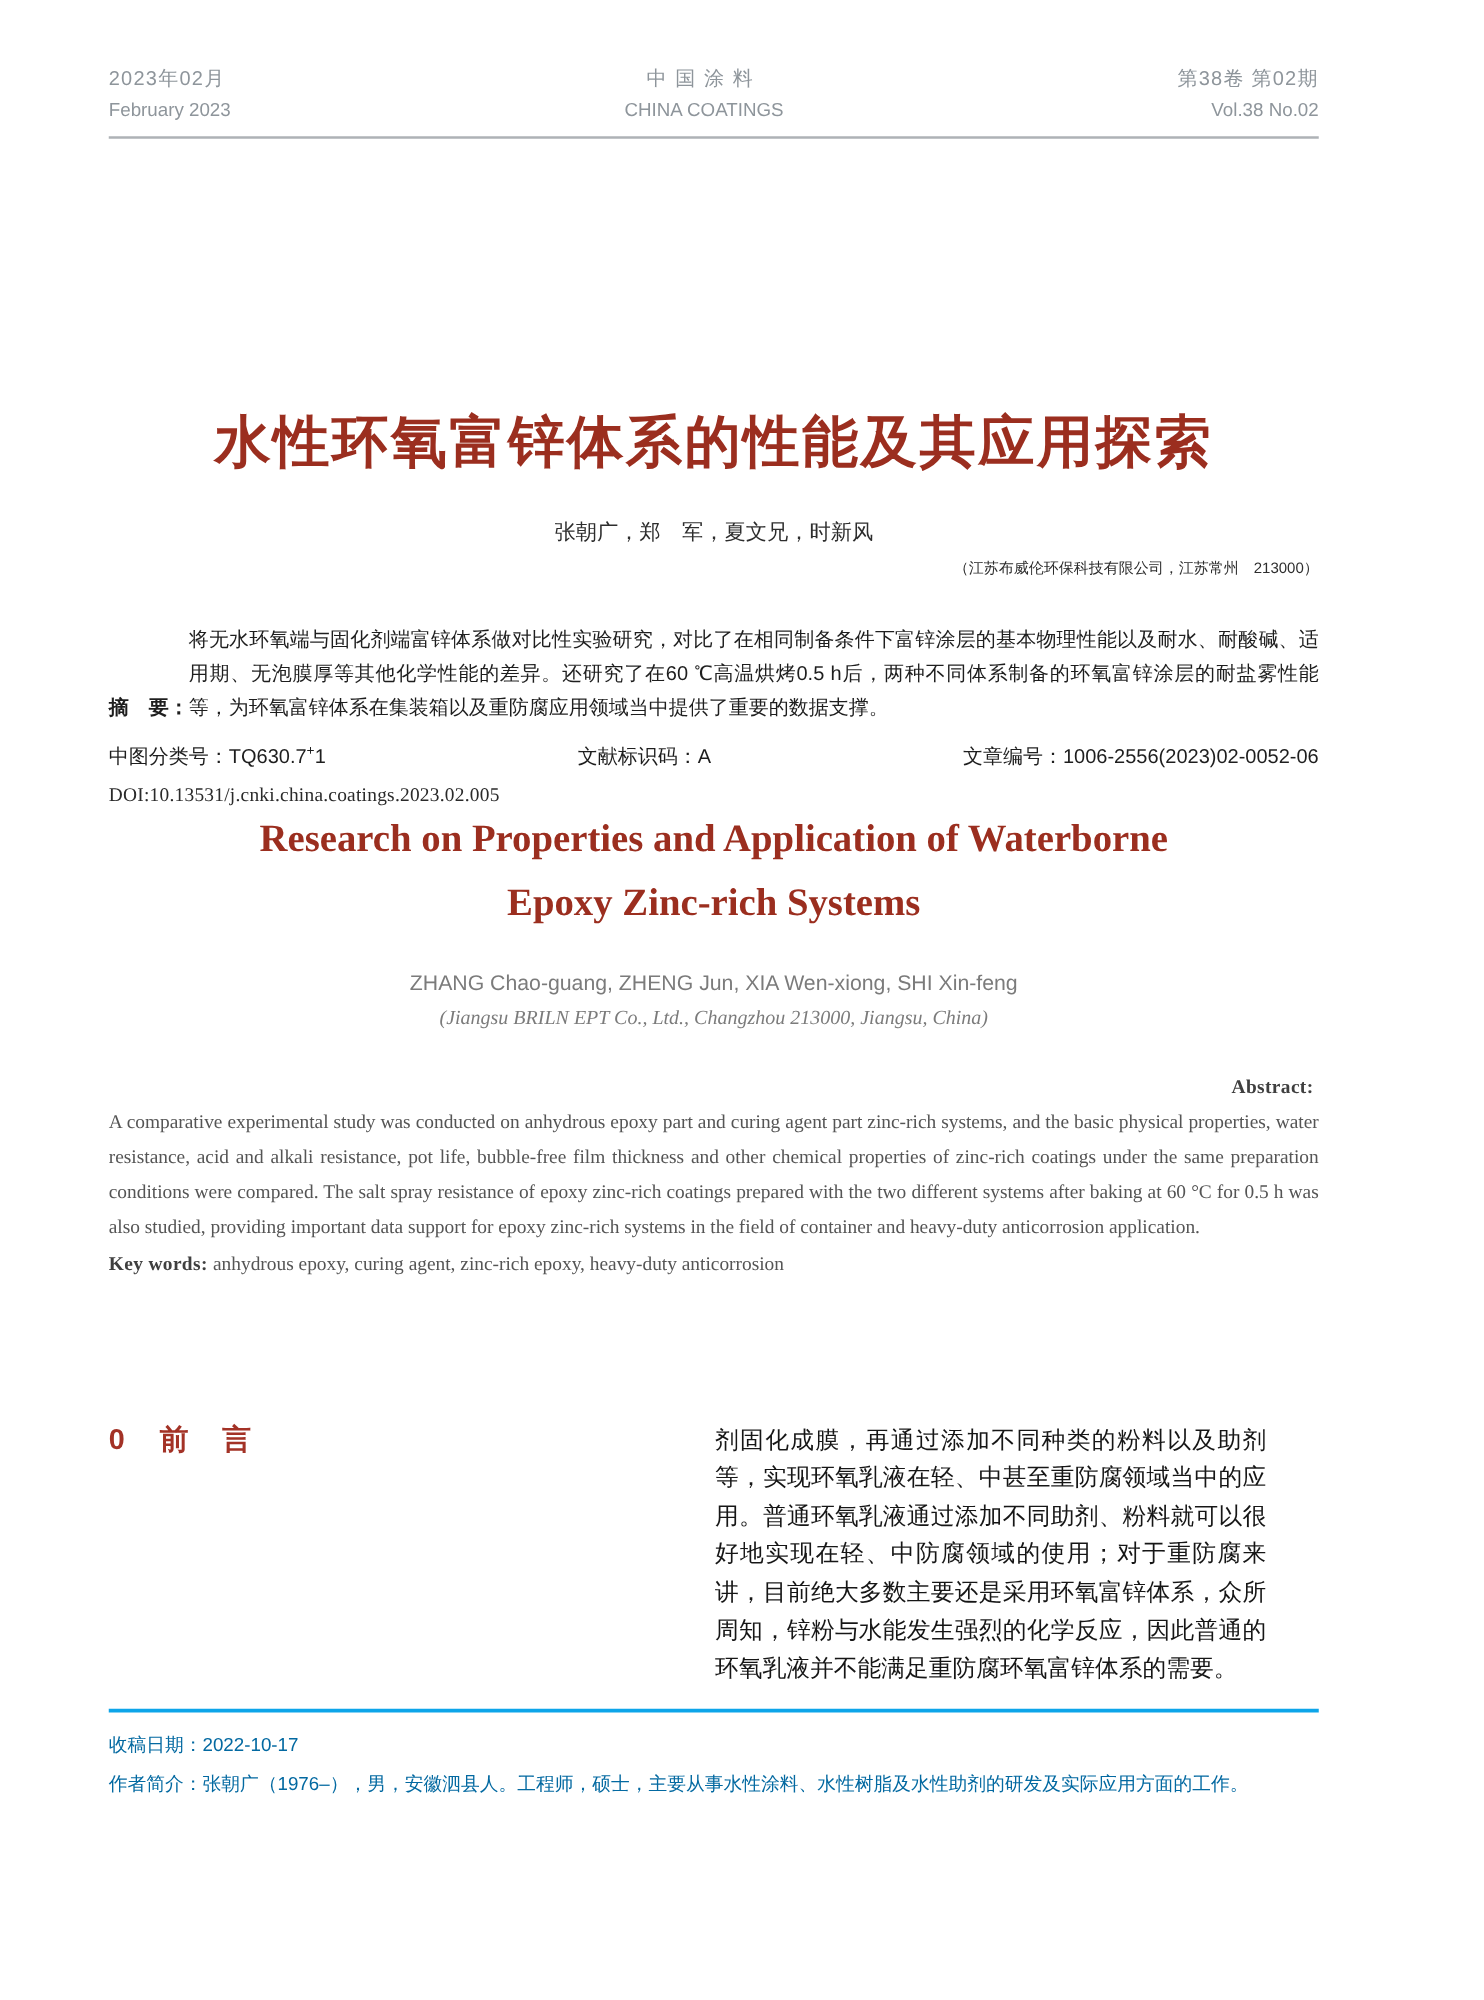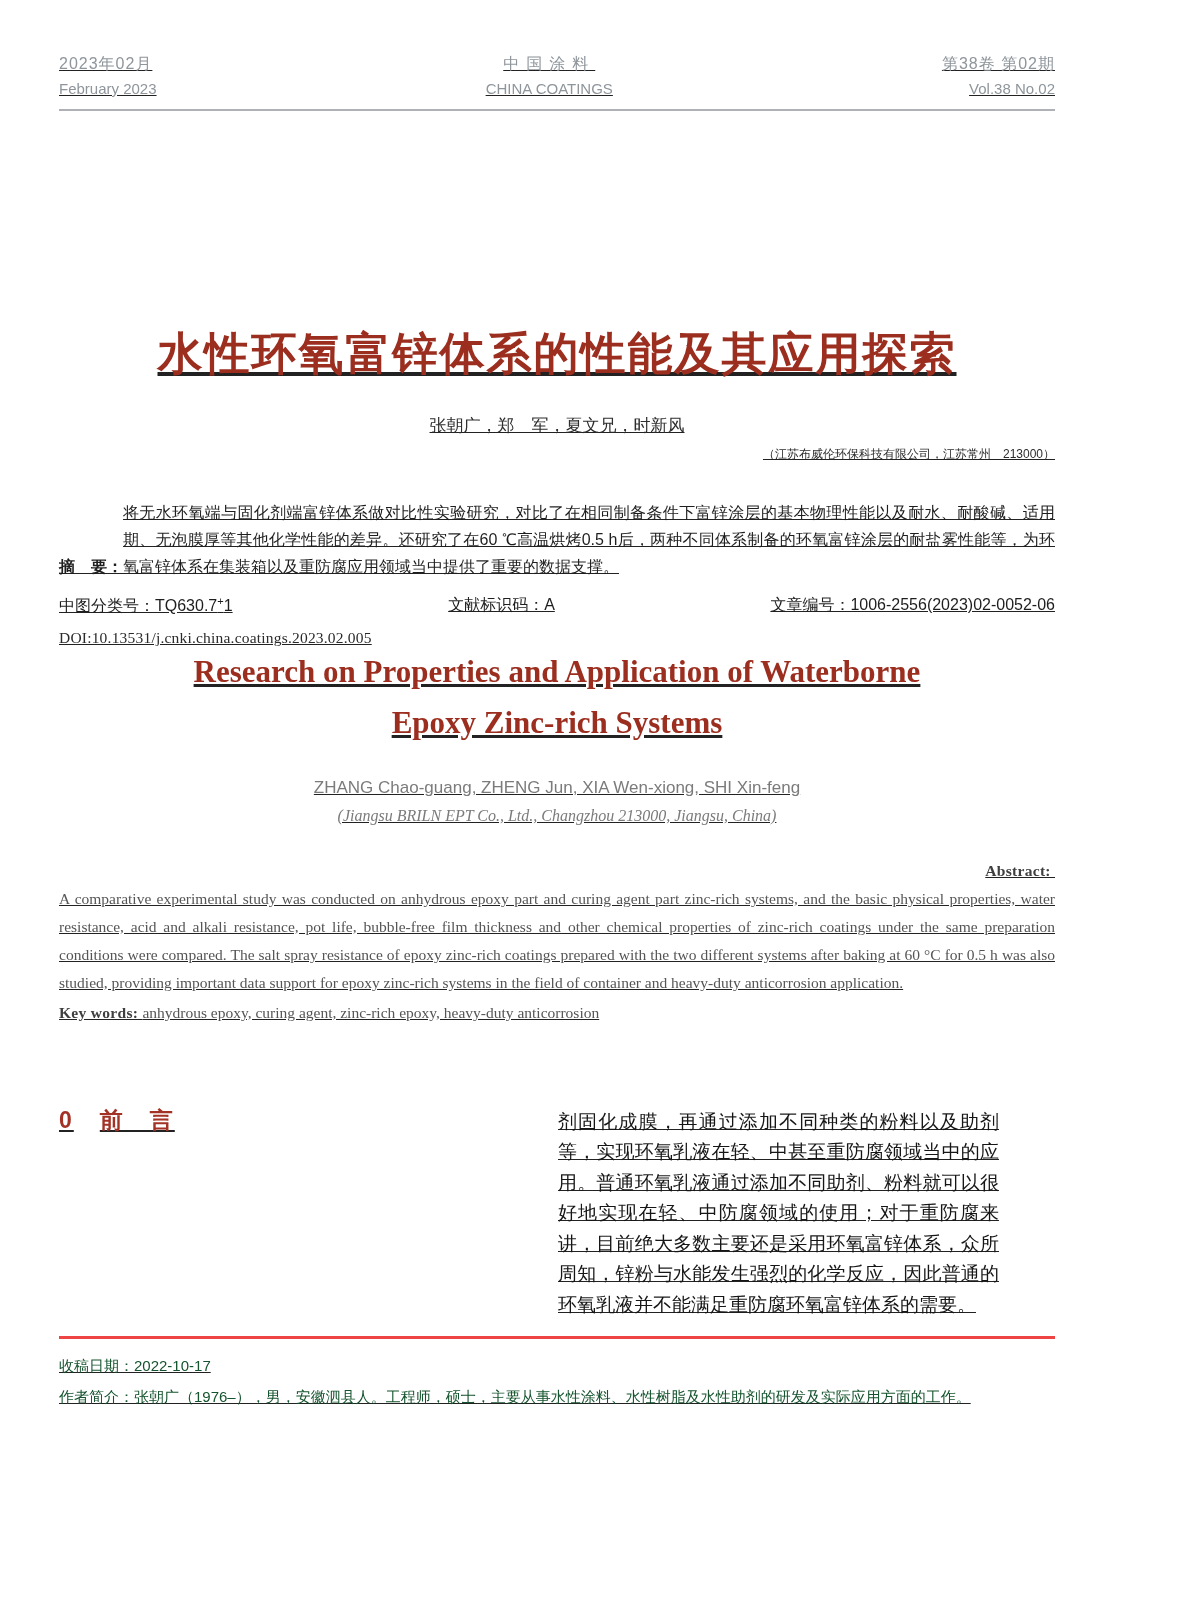--- a/index.html
+++ b/index.html
@@ -4,21 +4,21 @@
 <style>
   html, body { margin: 0; padding: 0; }
   body {
     width: 1187px; height: 1600px;
     background: #ffffff;
     font-family: "Liberation Sans", sans-serif;
     color: #222;
     position: relative;
     overflow: hidden;
   }
-  .page { box-sizing: border-box; width: 1187px; height: 1600px; padding: 52px 132px 0 59px; text-decoration: underline; }
+  .page { box-sizing: border-box; width: 1187px; height: 1600px; padding: 52px 132px 0 87px; }
 
   
   .journal-header {
     display: flex; justify-content: space-between; align-items: flex-end;
     color: #8e959b; padding-bottom: 9px; border-bottom: 2px solid #aeb2b6;
   }
   .hcell { line-height: 1.55; }
   .hcell .zh { font-size: 16px; letter-spacing: 1px; }
   .hcell.center { text-align: center; }
   .hcell.center .zh { letter-spacing: 7px; }
@@ -69,38 +69,38 @@
     font-size: 15.5px; line-height: 28px; color: #555; flex-direction: column;
   }
   .abs-en .lbl, .kw-en .lbl { color: #3f3f3f; letter-spacing: 0.3px; }
   .abs-en .txt { text-align: justify; }
   .kw-en {
     margin-top: 2px; font-family: "Liberation Serif", serif;
     font-size: 15.5px; line-height: 28px; color: #555;
   }
 
   
-  .intro { margin-top: 78px; display: flex; gap: 58px; }
+  .intro { margin-top: 110px; display: flex; gap: 44px; }
   .col { width: 441px; }
   .sec-heading {
     color: #a33226; font-weight: bold; font-size: 23px;
     letter-spacing: 2px; margin-bottom: 13px;
   }
   .sec-heading .no { margin-right: 26px; }
   .body-par {
     font-family: "Liberation Serif", "DejaVu Serif", serif;
     font-size: 19px; line-height: 30.5px; text-align: justify; color: #161616;
   }
   .body-par.indent { text-indent: 2em; }
   .col.right { padding-top: 2px; }
 
   
   .footnote {
-    margin-top: 16px; border-top: 3px solid #ef4444; padding-top: 12px;
-    font-size: 15px; line-height: 2.05; color: #14532d;
+    margin-top: 16px; border-top: 3px solid #0ea5e9; padding-top: 12px;
+    font-size: 15px; line-height: 2.05; color: #0369a1;
   }
 </style>
 </head>
 <body>
 
 <div class="page">
 
   <div class="journal-header">
     <div class="hcell left">
       <div class="zh">2023年02月</div>

